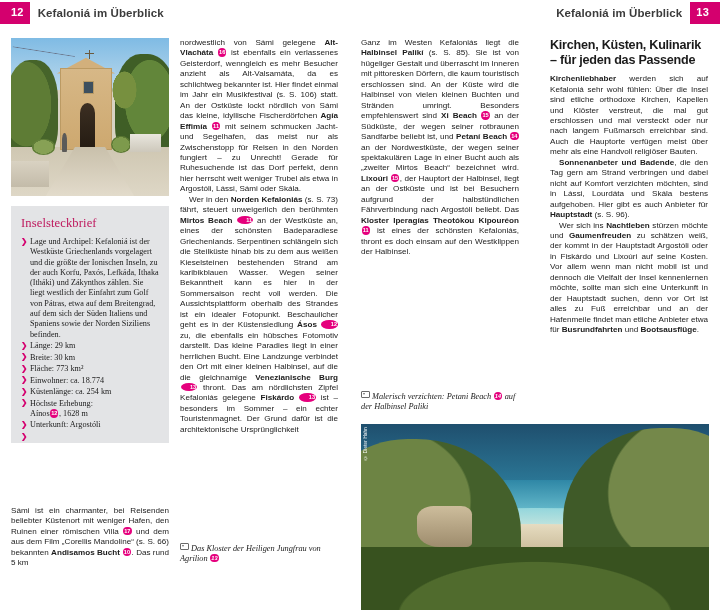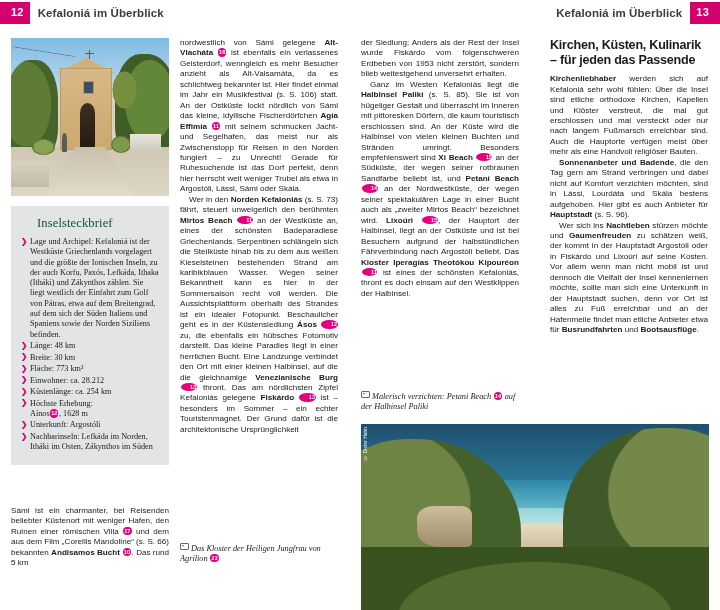--- a/index.html
+++ b/index.html
@@ -263,26 +263,26 @@
   #factbox {
     position: absolute;
     left: 11px;
     top: 206px;
     width: 158px;
     background: #e3e4e6;
     box-sizing: border-box;
     padding: 10px 10px 11px 10px;
   }
   #factbox h3 {
-    margin: 0 0 7px 16px;
+    margin: 0 0 7px 0;
     font-family: "Liberation Serif", serif;
     font-weight: normal;
     font-size: 12.6px;
     line-height: 14px;
-    color: #14532d;
+    color: #be185d;
     letter-spacing: .1px;
   }
   .fact-list { margin: 0; padding: 0; list-style: none; }
   .fact-list li {
     position: relative;
     padding-left: 9px;
     margin-bottom: 1.2px;
     font-family: "Liberation Serif", serif;
     font-size: 8.2px;
     line-height: 10.3px;
@@ -373,62 +373,61 @@
 </div>
 <span class="credit" id="credit-beach">© Dieter Hahn</span>
 
 <div id="factbox">
   <h3>Inselsteckbrief</h3>
   <ul class="fact-list">
     <li>
       <span class="chev">❯</span><span>Lage und Archipel: Kefaloniá ist der Westküste Griechenlands vorgelagert und die größte der Ionischen Inseln, zu der auch Korfu, Paxós, Lefkáda, Ithaka (Itháki) und Zákynthos zählen. Sie liegt westlich der Einfahrt zum Golf von Pátras, etwa auf dem Breitengrad, auf dem sich der Süden Italiens und Spaniens sowie der Norden Siziliens befinden.</span>
     </li>
     <li>
-      <span class="chev">❯</span><span>Länge: 48 km</span>
+      <span class="chev">❯</span><span>Länge: 29 km</span>
     </li>
     <li>
       <span class="chev">❯</span><span>Breite: 30 km</span>
     </li>
     <li>
       <span class="chev">❯</span><span>Fläche: 773 km²</span>
     </li>
     <li>
-      <span class="chev">❯</span><span>Einwohner: ca. 28.212</span>
+      <span class="chev">❯</span><span>Einwohner: ca. 18.774</span>
     </li>
     <li>
       <span class="chev">❯</span><span>Küstenlänge: ca. 254 km</span>
     </li>
     <li>
       <span class="chev">❯</span>Höchste Erhebung:<br>Aínos<span class="marker">12</span>, 1628 m
     </li>
     <li>
       <span class="chev">❯</span><span>Unterkunft: Argostóli</span>
     </li>
     <li>
-      <span class="chev">❯</span><span>Nachbarinseln: Lefkáda im Norden, Itháki im Osten, Zákynthos im Süden</span>
+      <span class="chev">❯</span>
     </li>
   </ul>
 </div>
 
 <div class="col c1" style="top: 506px;">
   <p class="body"><span>Sámi ist ein charmanter, bei Reisenden beliebter Küstenort mit weniger Hafen, den Ruinen einer römischen Villa </span><span class="marker">17</span><span> und dem aus dem Film „Corellis Mandoline“ (s. S. 66) bekannten </span><b>Andisamos Bucht </b><span class="marker">10</span><span>. Das rund 5 km</span></p>
 </div>
 
 <div class="col c2">
   <p class="body"><span>nordwestlich von Sámi gelegene </span><b>Alt-Vlacháta </b><span class="marker">16</span><span> ist ebenfalls ein verlassenes Geisterdorf, wenngleich es mehr Besucher anzieht als Alt-Valsamáta, da es schlichtweg bekannter ist. Hier findet einmal im Jahr ein Musikfestival (s. S. 106) statt. An der Ostküste lockt nördlich von Sámi das kleine, idyllische Fischerdörfchen </span><b>Agía Effimía </b><span class="marker">11</span><span> mit seinem schmucken Jacht- und Segelhafen, das meist nur als Zwischenstopp für Reisen in den Norden fungiert – zu Unrecht! Gerade für Ruhesuchende ist das Dorf perfekt, denn hier herrscht weit weniger Trubel als etwa in Argostóli, Lássi, Sámi oder Skála.</span></p>
 
   <p class="body"><span>Wer in den </span><b>Norden Kefaloniás</b><span> (s. S. 73) fährt, steuert unweigerlich den berühmten </span><b>Mirtos Beach </b><span class="marker">11</span><span> an der Westküste an, eines der schönsten Badeparadiese Griechenlands. Serpentinen schlängeln sich die Steilküste hinab bis zu dem aus weißen Kieselsteinen bestehenden Strand am karibikblauen Wasser. Wegen seiner Bekanntheit kann es hier in der Sommersaison recht voll werden. Die Aussichtsplattform oberhalb des Strandes ist ein idealer Fotopunkt. Beschaulicher geht es in der Küstensiedlung </span><b>Ásos </b><span class="marker">12</span><span> zu, die ebenfalls ein hübsches Fotomotiv darstellt. Das kleine Paradies liegt in einer herrlichen Bucht. Eine Landzunge verbindet den Ort mit einer kleinen Halbinsel, auf die die gleichnamige </span><b>Venezianische Burg </b><span class="marker">13</span><span> thront. Das am nördlichsten Zipfel Kefaloniás gelegene </span><b>Fiskárdo </b><span class="marker">13</span><span> ist – besonders im Sommer – ein echter Touristenmagnet. Der Grund dafür ist die architektonische Ursprünglichkeit</span></p>
 </div>
 
 <div class="caption" id="caption-kloster">
   <span class="cap-icon"></span><span>Das Kloster der Heiligen Jungfrau von Agrilion </span><span class="marker">13</span>
 </div>
 
 <div class="col c3">
-  <p class="body"><span>der Siedlung: Anders als der Rest der Insel wurde Fiskárdo vom folgenschweren Erdbeben von 1953 nicht zerstört, sondern blieb weitestgehend unversehrt erhalten.</span></p>
 
   <p class="body"><span>Ganz im Westen Kefaloniás liegt die </span><b>Halbinsel Palikí</b><span> (s. S. 85). Sie ist von hügeliger Gestalt und überrascht im Inneren mit pittoresken Dörfern, die kaum touristisch erschlossen sind. An der Küste wird die Halbinsel von vielen kleinen Buchten und Stränden umringt. Besonders empfehlenswert sind </span><b>Xi Beach </b><span class="marker">15</span><span> an der Südküste, der wegen seiner rotbraunen Sandfarbe beliebt ist, und </span><b>Petaní Beach </b><span class="marker">14</span><span> an der Nordwestküste, der wegen seiner spektakulären Lage in einer Bucht auch als „zweiter Mirtos Beach“ bezeichnet wird. </span><b>Lixoúri </b><span class="marker">15</span><span>, der Hauptort der Halbinsel, liegt an der Ostküste und ist bei Besuchern aufgrund der halbstündlichen Fährverbindung nach Argostóli beliebt. Das </span><b>Kloster Iperagías Theotókou Kipouréon </b><span class="marker">11</span><span> ist eines der schönsten Kefaloniás, thront es doch einsam auf den Westklippen der Halbinsel.</span></p>
 </div>
 
 <div class="caption" id="caption-petani">
   <span class="cap-icon"></span><span>Malerisch verzichten: Petani Beach </span><span class="marker">14</span><span> auf der Halbinsel Paliki</span>
 </div>
 
 <div class="col c4">
   <h2 class="sec-head">Kirchen, Küsten, Kulinarik – für jeden das Passende</h2>

